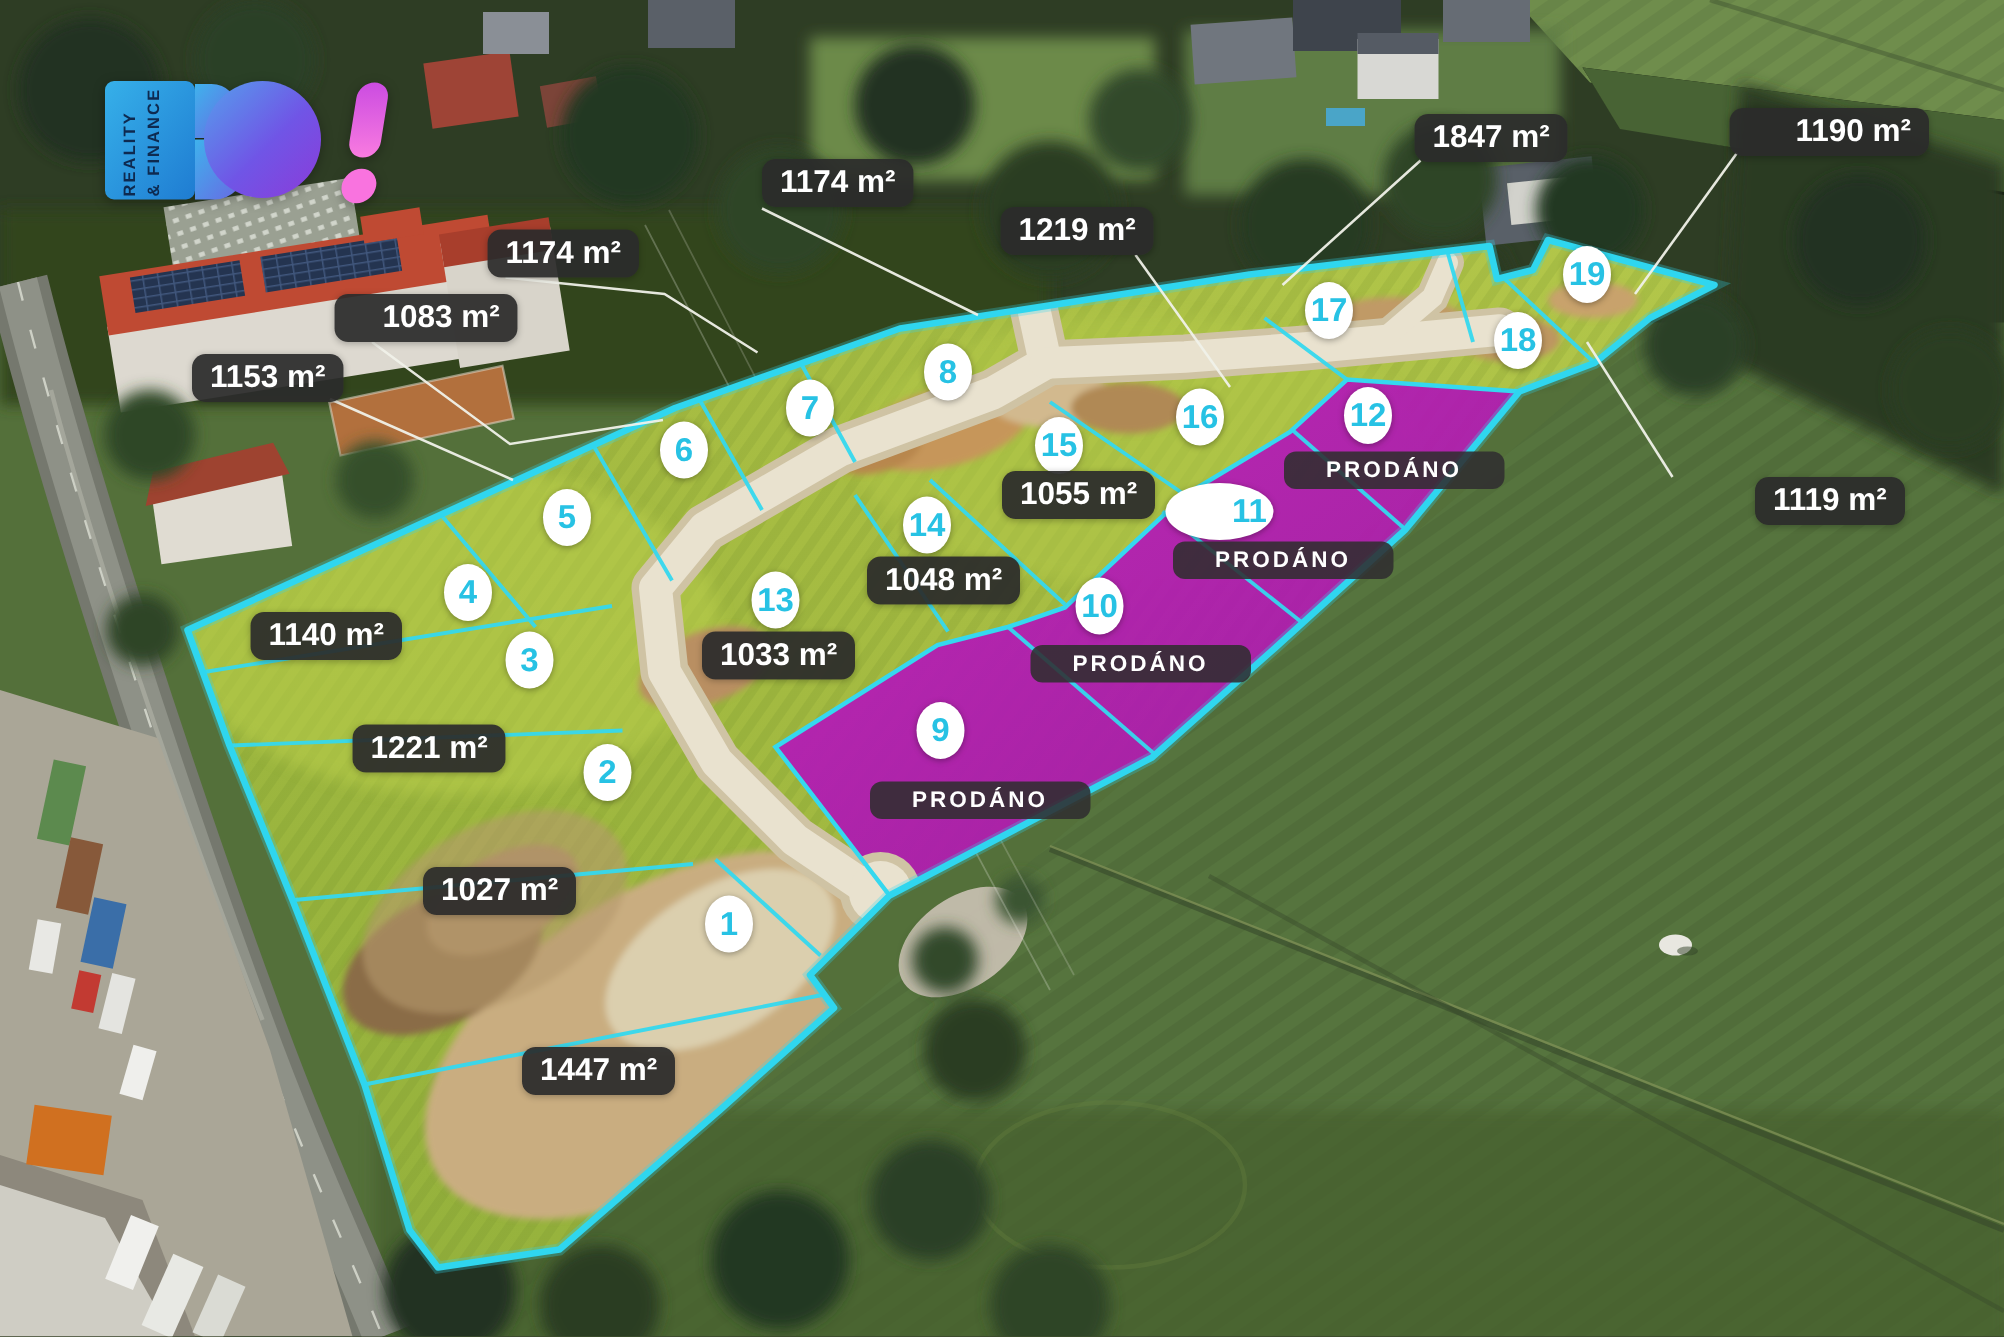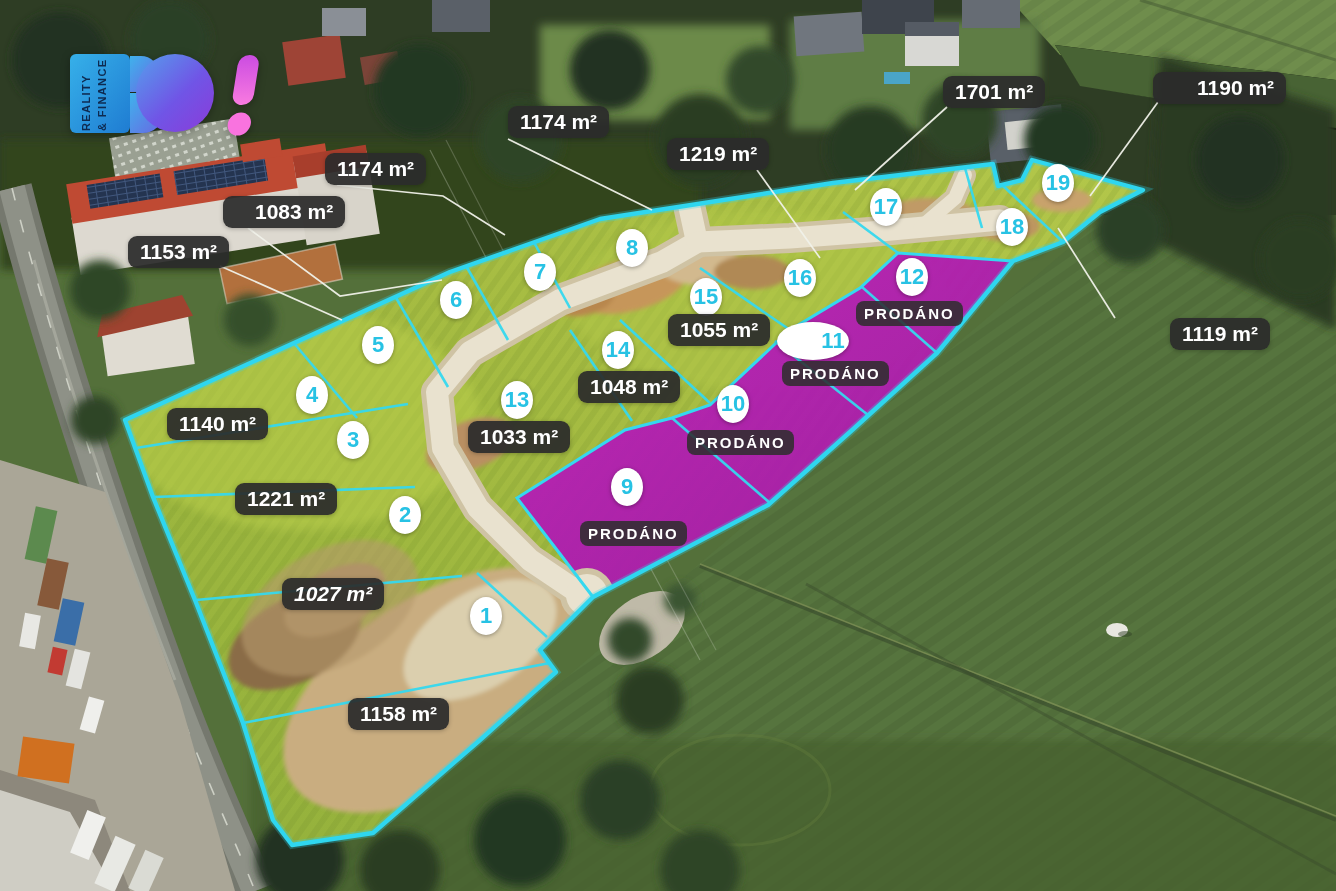--- a/index.html
+++ b/index.html
@@ -13,21 +13,21 @@
     background:var(--label-bg,rgba(43,43,43,.93));
     color:var(--label-fg,#fff);
     font-weight:700;font-size:21px;line-height:1.1;
     padding:4px 12px 5px;border-radius:9px;white-space:nowrap;
     box-shadow:0 1px 4px rgba(0,0,0,.25);
   }
   .sold-label{
     position:absolute;
     background:var(--sold-bg,rgba(48,46,48,.88));
     color:#fff;font-weight:700;font-size:15px;letter-spacing:2px;
-    padding:4px 8px;border-radius:8px;white-space:nowrap;
+    padding:4px 28px;border-radius:8px;white-space:nowrap;
   }
   .plot-circle{
     position:absolute;width:32px;height:38px;border-radius:50%;
     background:#fff;color:var(--num-cyan,#27c2e4);
     font-weight:800;font-size:22px;
     display:flex;align-items:center;justify-content:center;
     transform:translate(-50%,-50%);
     box-shadow:0 1px 4px rgba(0,0,0,.35);
   }
   #logo{position:absolute;left:68px;top:50px;width:204px;height:86px;}
@@ -272,24 +272,24 @@
       <polyline points="337,185 443,196 505,235" fill="none" stroke="#f0f1e9" stroke-width="1.7" opacity="0.95"></polyline>
       <polyline points="508,139 652,210" fill="none" stroke="#f0f1e9" stroke-width="1.7" opacity="0.95"></polyline>
       <polyline points="757,170 820,258" fill="none" stroke="#f0f1e9" stroke-width="1.7" opacity="0.95"></polyline>
       <polyline points="947,107 855,190" fill="none" stroke="#f0f1e9" stroke-width="1.7" opacity="0.95"></polyline>
       <polyline points="1115,318 1058,228" fill="none" stroke="#f0f1e9" stroke-width="1.7" opacity="0.95"></polyline>
       <polyline points="1158,102 1090,196" fill="none" stroke="#f0f1e9" stroke-width="1.7" opacity="0.95"></polyline>
     </svg>
 
   <div id="plots-layer">
     <div class="plot-circle" style="left: 486px; top: 616px;">1</div>
-    <div class="area-label" style="left: 348px; top: 698px;">1158 m²</div>
+    <div class="area-label" style="left: 348px; top: 698px;">1447 m²</div>
 
     <div class="plot-circle" style="left: 405px; top: 515px;">2</div>
-    <div class="area-label" style="left: 282px; top: 578px; font-style: italic;">1027 m²</div>
+    <div class="area-label" style="left: 282px; top: 578px;">1027 m²</div>
 
     <div class="plot-circle" style="left: 353px; top: 440px;">3</div>
     <div class="area-label" style="left: 223px; top: 483px; margin-left: 12px;">1221 m²</div>
 
     <div class="plot-circle" style="left: 312px; top: 395px;">4</div>
     <div class="area-label" style="left: 167px; top: 408px;">1140 m²</div>
 
     <div class="plot-circle" style="left: 378px; top: 345px;">5</div>
     <div class="area-label" style="left: 128px; top: 236px;">1153 m²</div>
 
@@ -324,21 +324,21 @@
     <div class="plot-circle" style="left: 618px; top: 350px;">14</div>
     <div class="area-label" style="left: 578px; top: 371px;">1048 m²</div>
 
     <div class="plot-circle" style="left: 706px; top: 297px;">15</div>
     <div class="area-label" style="left: 668px; top: 314px;">1055 m²</div>
 
     <div class="plot-circle" style="left: 800px; top: 278px;">16</div>
     <div class="area-label" style="left: 667px; top: 138px;">1219 m²</div>
 
     <div class="plot-circle" style="left: 886px; top: 207px;">17</div>
-    <div class="area-label" style="left: 943px; top: 76px;">1701 m²</div>
+    <div class="area-label" style="left: 943px; top: 76px;">1847 m²</div>
 
     <div class="plot-circle" style="left: 1012px; top: 227px;">18</div>
     <div class="area-label" style="left: 1170px; top: 318px;">1119 m²</div>
 
     <div class="plot-circle" style="left: 1058px; top: 183px;">19</div>
     <div class="area-label" style="left: 1153px; top: 72px; padding-left: 44px;">1190 m²</div>
 
   </div>
 
   <div id="logo" role="img" aria-label="BO!">

